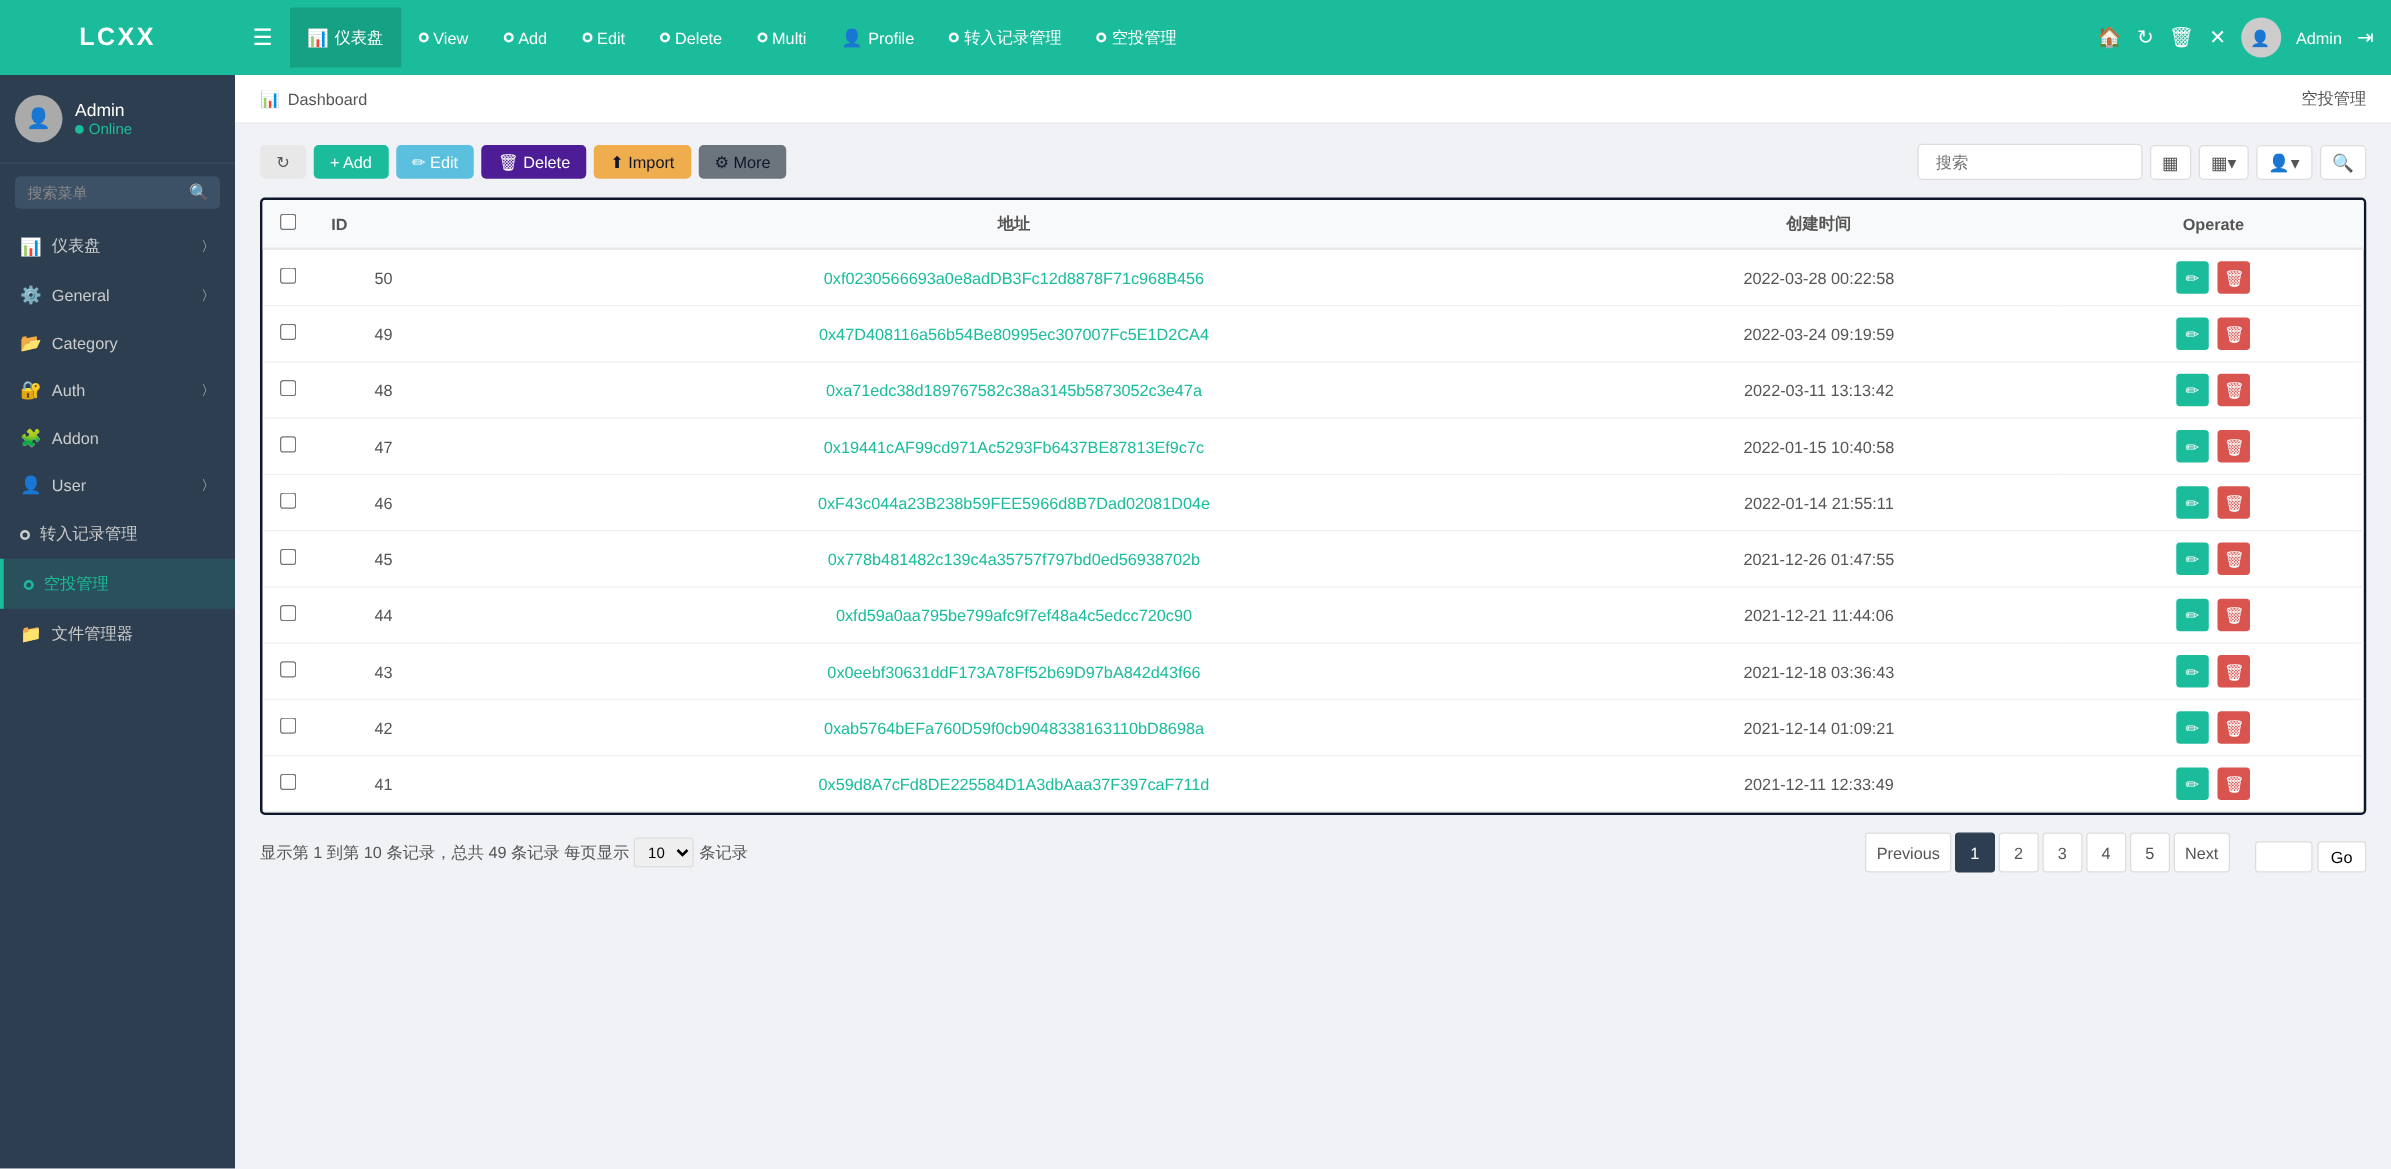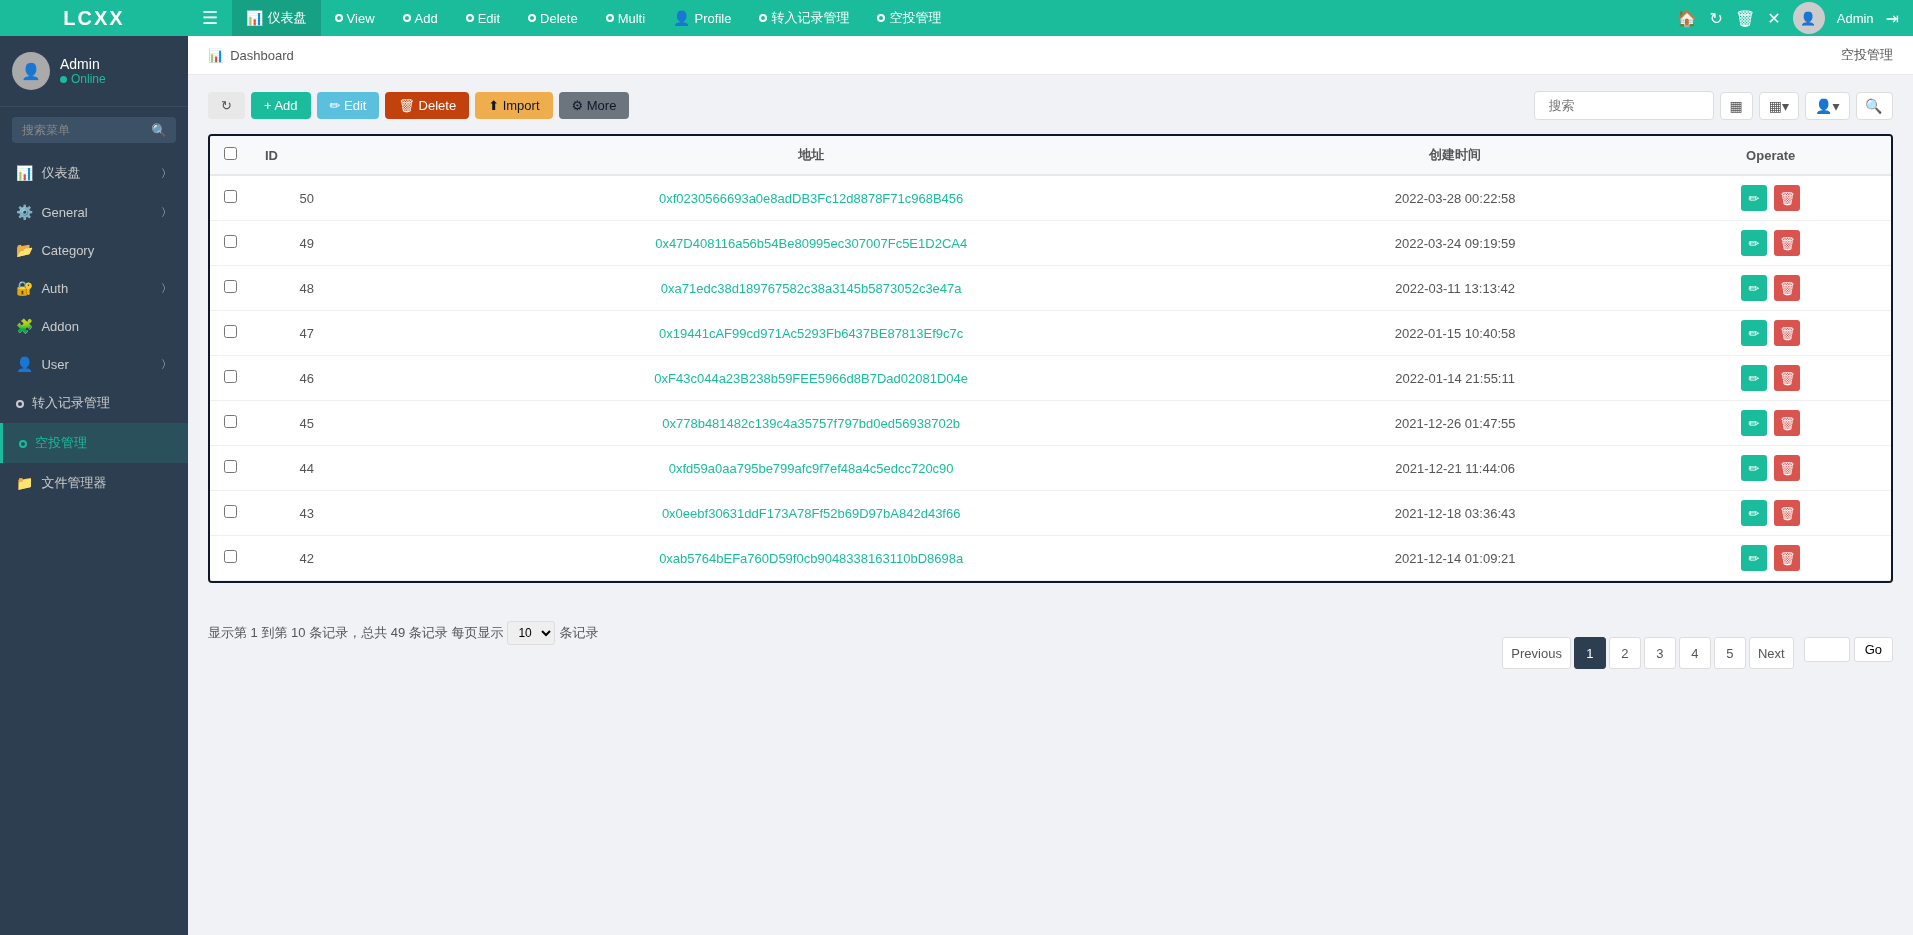--- a/index.html
+++ b/index.html
@@ -1,19 +1,19 @@
 <!DOCTYPE html>
 <html><head>
   <meta charset="utf-8">
   <style>
     * { box-sizing: border-box; margin: 0; padding: 0; }
     body { font-family: -apple-system, BlinkMacSystemFont, 'Segoe UI', sans-serif; font-size: 13px; background: #f0f2f5; color: #333; display: flex; flex-direction: column; height: 100vh; overflow: hidden; }
 
     
-    .top-nav { background: #1abc9c; height: 36px; display: flex; align-items: center; flex-shrink: 0; }
+    .top-nav { background: #1abc9c; height: 60px; display: flex; align-items: center; flex-shrink: 0; }
     .top-nav .logo { width: 188px; text-align: center; font-size: 20px; font-weight: bold; color: #fff; letter-spacing: 2px; flex-shrink: 0; }
     .top-nav .hamburger { color: #fff; font-size: 18px; padding: 0 14px; cursor: pointer; }
     .nav-items { display: flex; align-items: center; flex: 1; }
     .nav-item { display: flex; align-items: center; padding: 0 14px; height: 48px; color: #fff; cursor: pointer; font-size: 13px; gap: 4px; white-space: nowrap; }
     .nav-item.active { background: rgba(0,0,0,0.15); }
     .nav-item .nav-dot { width: 8px; height: 8px; border-radius: 50%; border: 2px solid #fff; display: inline-block; flex-shrink: 0; }
     .nav-item .nav-icon { font-size: 14px; }
     .top-nav-right { display: flex; align-items: center; gap: 12px; padding: 0 14px; color: #fff; margin-left: auto; }
     .top-nav-right .icon-btn { color: #fff; cursor: pointer; font-size: 16px; }
     .admin-avatar { width: 32px; height: 32px; border-radius: 50%; background: #ccc; display: flex; align-items: center; justify-content: center; overflow: hidden; }
@@ -46,21 +46,21 @@
     .breadcrumb { display: flex; align-items: center; gap: 6px; font-size: 13px; color: #555; }
     .breadcrumb .bc-icon { color: #1abc9c; }
     .page-breadcrumb-right { font-size: 13px; color: #555; }
 
     .content-area { padding: 16px 20px; flex: 1; }
     .toolbar { display: flex; align-items: center; gap: 6px; margin-bottom: 14px; flex-wrap: wrap; }
     .btn { display: inline-flex; align-items: center; gap: 5px; padding: 6px 13px; border-radius: 4px; border: none; cursor: pointer; font-size: 13px; font-weight: 500; }
     .btn-default { background: #e8e8e8; color: #555; }
     .btn-success { background: #1abc9c; color: #fff; }
     .btn-info { background: #5bc0de; color: #fff; }
-    .btn-danger { background: #c2410c; color: #fff; }
+    .btn-danger { background: #4c1d95; color: #fff; }
     .btn-warning { background: #f0ad4e; color: #0f172a; }
     .btn-secondary { background: #6c757d; color: #0f172a; }
 
     .toolbar-right { margin-left: auto; display: flex; align-items: center; gap: 6px; }
     .search-input-top { border: 1px solid #ddd; border-radius: 4px; padding: 6px 14px; font-size: 13px; outline: none; width: 180px; }
     .view-btn { background: #fff; border: 1px solid #ddd; border-radius: 4px; padding: 5px 9px; cursor: pointer; color: #555; font-size: 14px; }
 
     
     .table-container { background: #fff; border-radius: 4px; border: 2px solid #0f172a; overflow: hidden; }
     table { width: 100%; border-collapse: collapse; }
@@ -326,35 +326,45 @@
               <tr>
     <td class="center"><input type="checkbox" style=""></td>
     <td class="center">42</td>
     <td class="center"><a class="addr-link" href="#">0xab5764bEFa760D59f0cb9048338163110bD8698a</a></td>
     <td class="center">2021-12-14 01:09:21</td>
     <td class="center">
       <button class="op-btn op-edit" title="Edit">✏</button>
       <button class="op-btn op-delete" title="Delete">🗑</button>
     </td>
   </tr>
+              <tr>
+    <td class="center"><input type="checkbox" style=""></td>
+    <td class="center">41</td>
+    <td class="center"><a class="addr-link" href="#">0x59d8A7cFd8DE225584D1A3dbAaa37F397caF711d</a></td>
+    <td class="center">2021-12-11 12:33:49</td>
+    <td class="center">
+      <button class="op-btn op-edit" title="Edit">✏</button>
+      <button class="op-btn op-delete" title="Delete">🗑</button>
+    </td>
+  </tr>
             </tbody>
         </table>
       </div>
 
       <div class="pagination-bar">
         <div class="pagination-info">
           <span>显示第 1 到第 10 条记录，总共 49 条记录 每页显示</span>
           <select class="per-page-select">
             <option>10</option>
             <option>20</option>
             <option>50</option>
           </select>
           <span>条记录</span>
         </div>
-        <div style="display:flex;align-items:flex-start;gap:10px;margin-top:40px;">
+        <div style="display:flex;align-items:flex-end;gap:20px;">
           <div class="pagination" id="pagination-btns">
 
           <button class="page-btn">Previous</button>
               <button class="page-btn active">1</button>
               <button class="page-btn">2</button>
               <button class="page-btn">3</button>
               <button class="page-btn">4</button>
               <button class="page-btn">5</button>
               <button class="page-btn">Next</button>
             </div>

